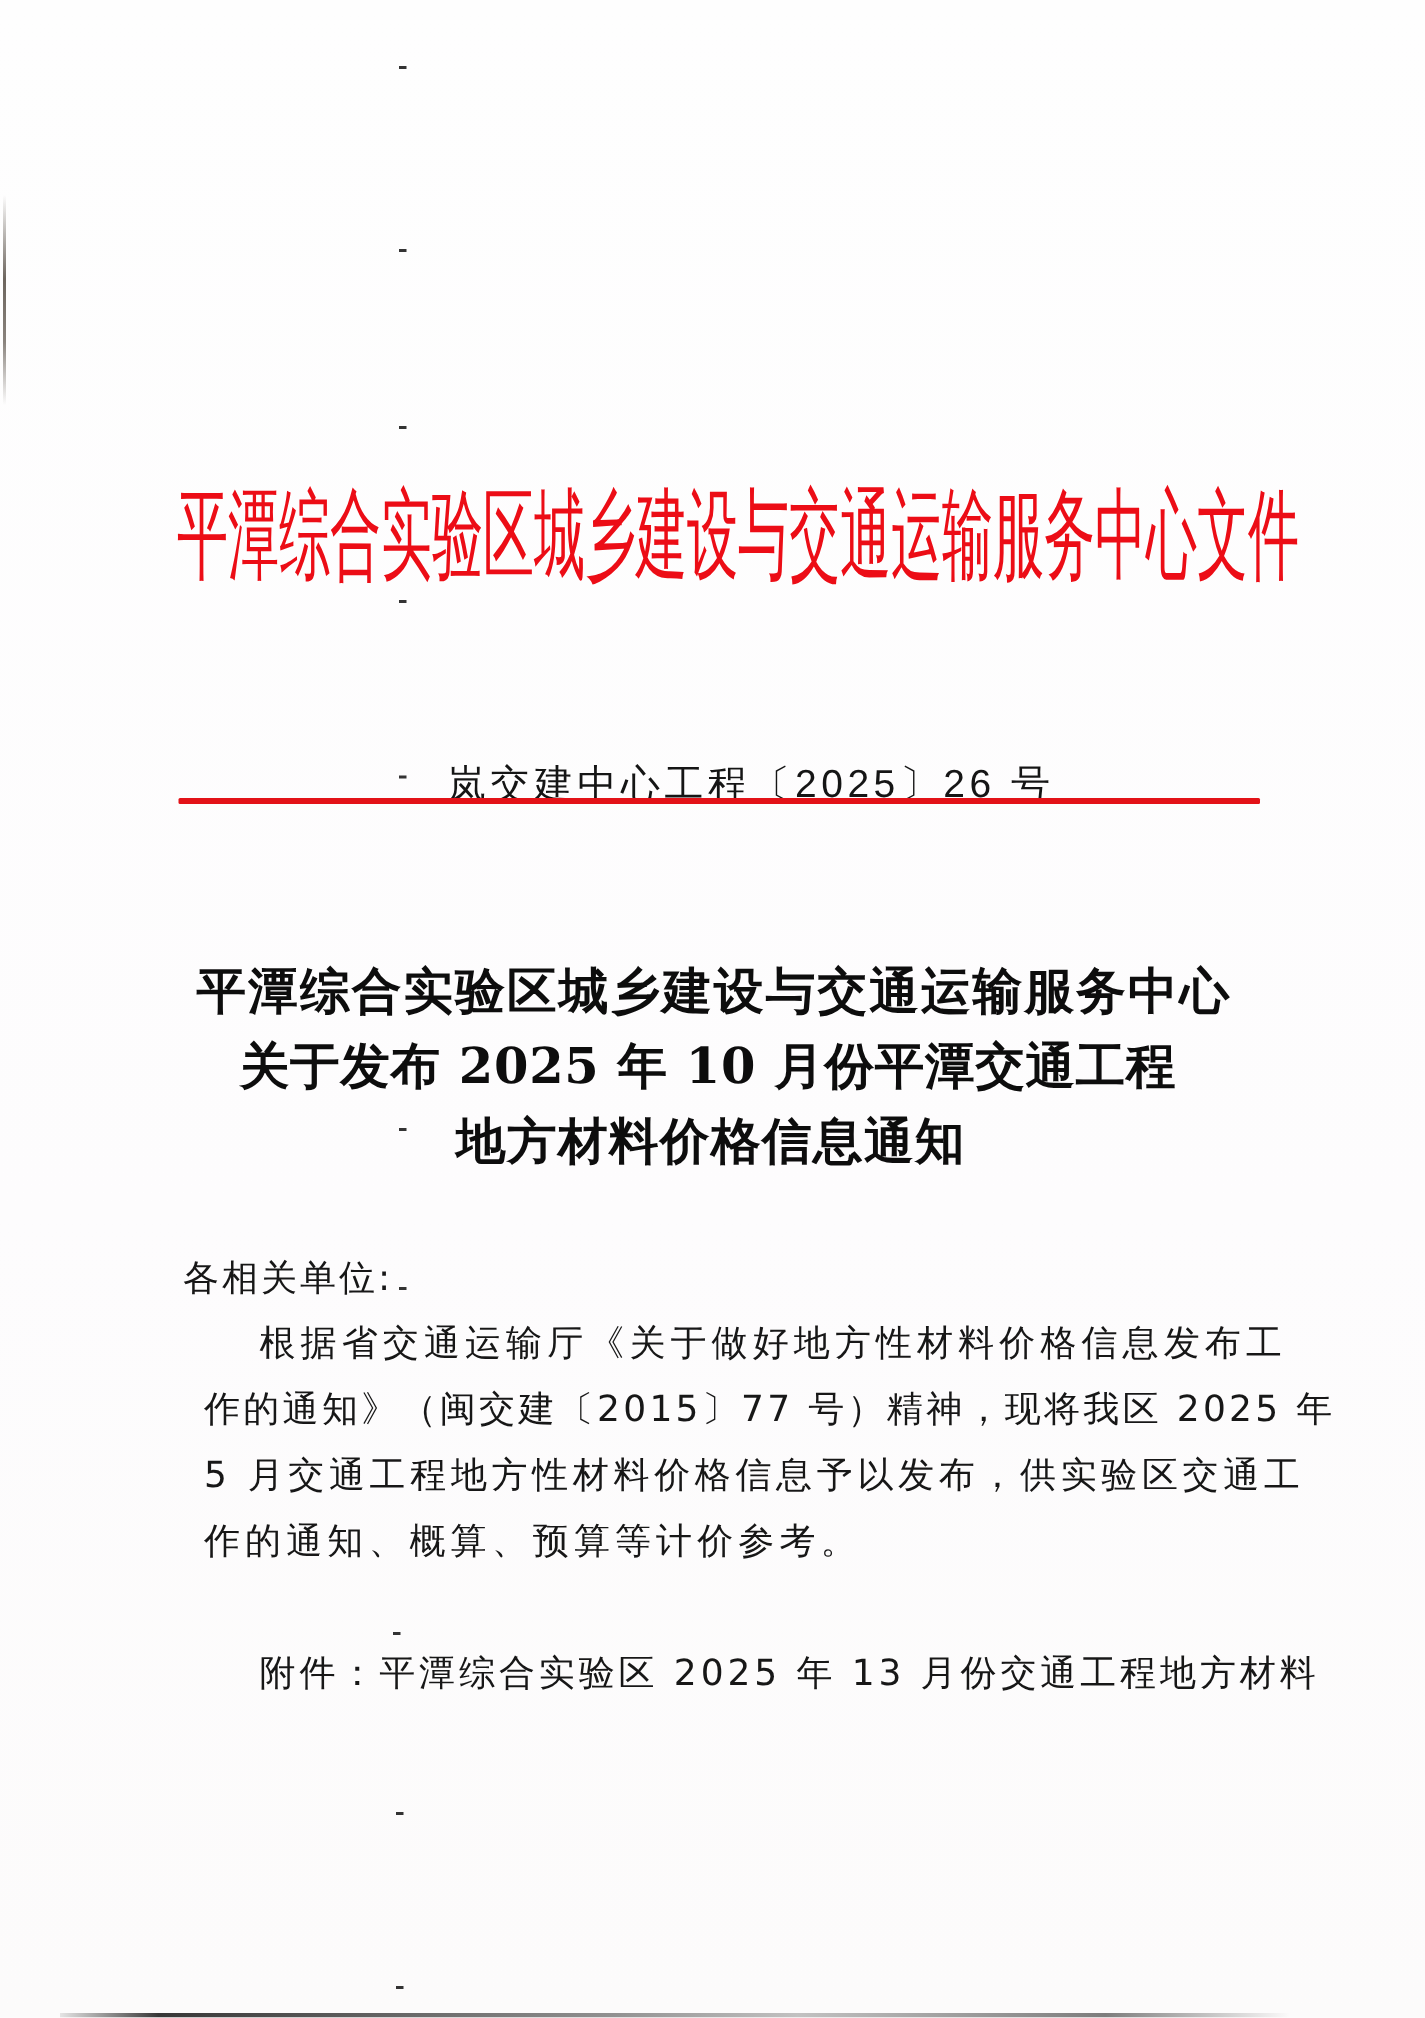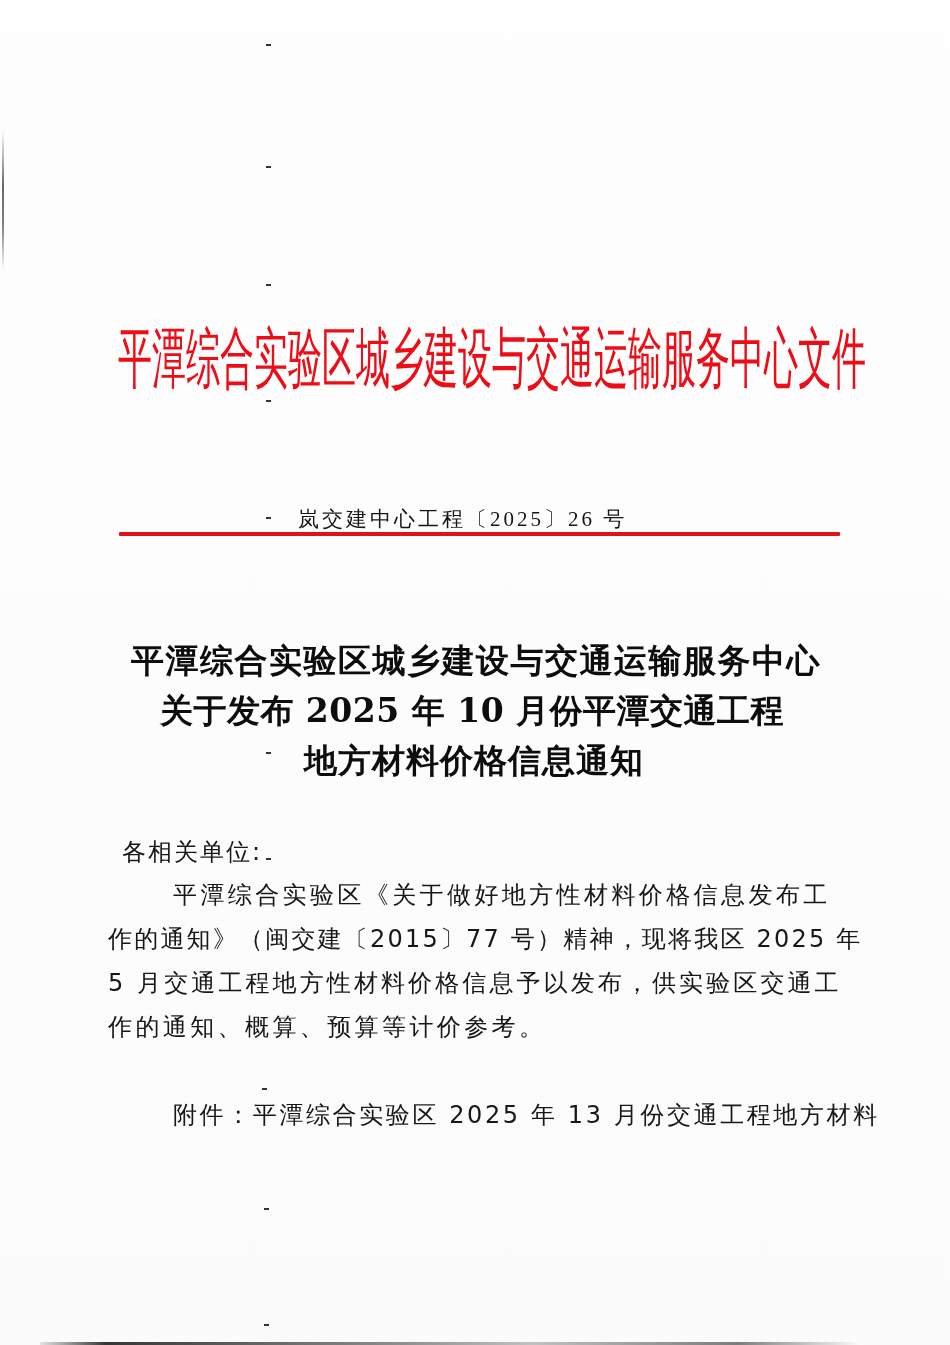--- a/index.html
+++ b/index.html
@@ -55,23 +55,23 @@
     line-height: 34px;
     transform: scaleY(1.95);
     transform-origin: center;
     width: 36px;
     text-align: center;
     font-weight: normal;
   }
   .doc-number {
     position: absolute;
     left: 298px; top: 505px;
-    font-size: 21px;
+    font-size: 26px;
     letter-spacing: 3px;
-    font-family: Liberation Serif, serif;
+    font-family: Liberation Sans, sans-serif;
     color: #151515;
     white-space: nowrap;
   }
   .red-rule {
     position: absolute;
     left: 119px; top: 532px;
     width: 721px; height: 4px;
     background: #e31218;
     border-radius: 1px;
   }
@@ -95,21 +95,21 @@
   .title-line.l3 { letter-spacing: 1px; margin-left: -2px; }
   .body-text {
     position: absolute;
     font-family: "DejaVu Sans", "Liberation Sans", sans-serif;
     font-size: 24px;
     color: #171717;
     white-space: nowrap;
     letter-spacing: 3.4px;
   }
   .salutation { left: 122px; top: 836px; letter-spacing: 2px; }
-  .para-line { left: 108px; }
+  .para-line { left: 136px; }
   .para-line.first { left: 173px; }
   .attachment { left: 173px; top: 1099px; letter-spacing: 2.6px; }
 </style>
 </head>
 <body>
 
 <div class="page">
 
   <div class="scan-edge-left"></div>
   <div class="scan-edge-bottom"></div>
@@ -155,20 +155,20 @@
   <div class="red-rule"></div>
 
   <div class="title-block">
     <span class="title-line l1">平潭综合实验区城乡建设与交通运输服务中心</span>
     <span class="title-line l2">关于发布 2025 年 10 月份平潭交通工程</span>
     <span class="title-line l3">地方材料价格信息通知</span>
   </div>
 
   <div class="body-text salutation">各相关单位:</div>
 
-  <div class="body-text para-line first" style="top:879px;">平潭综合实验区《关于做好地方性材料价格信息发布工</div>
+  <div class="body-text para-line first" style="top:879px;">根据省交通运输厅《关于做好地方性材料价格信息发布工</div>
   <div class="body-text para-line" style="top:923px; letter-spacing:2.2px;">作的通知》（闽交建〔2015〕77 号）精神，现将我区 2025 年</div>
   <div class="body-text para-line" style="top:967px; letter-spacing:3.1px;">5 月交通工程地方性材料价格信息予以发布，供实验区交通工</div>
   <div class="body-text para-line" style="top:1011px;">作的通知、概算、预算等计价参考。</div>
 
   <div class="body-text attachment">附件：平潭综合实验区 2025 年 13 月份交通工程地方材料</div>
 
 </div>
 
 </body></html>

